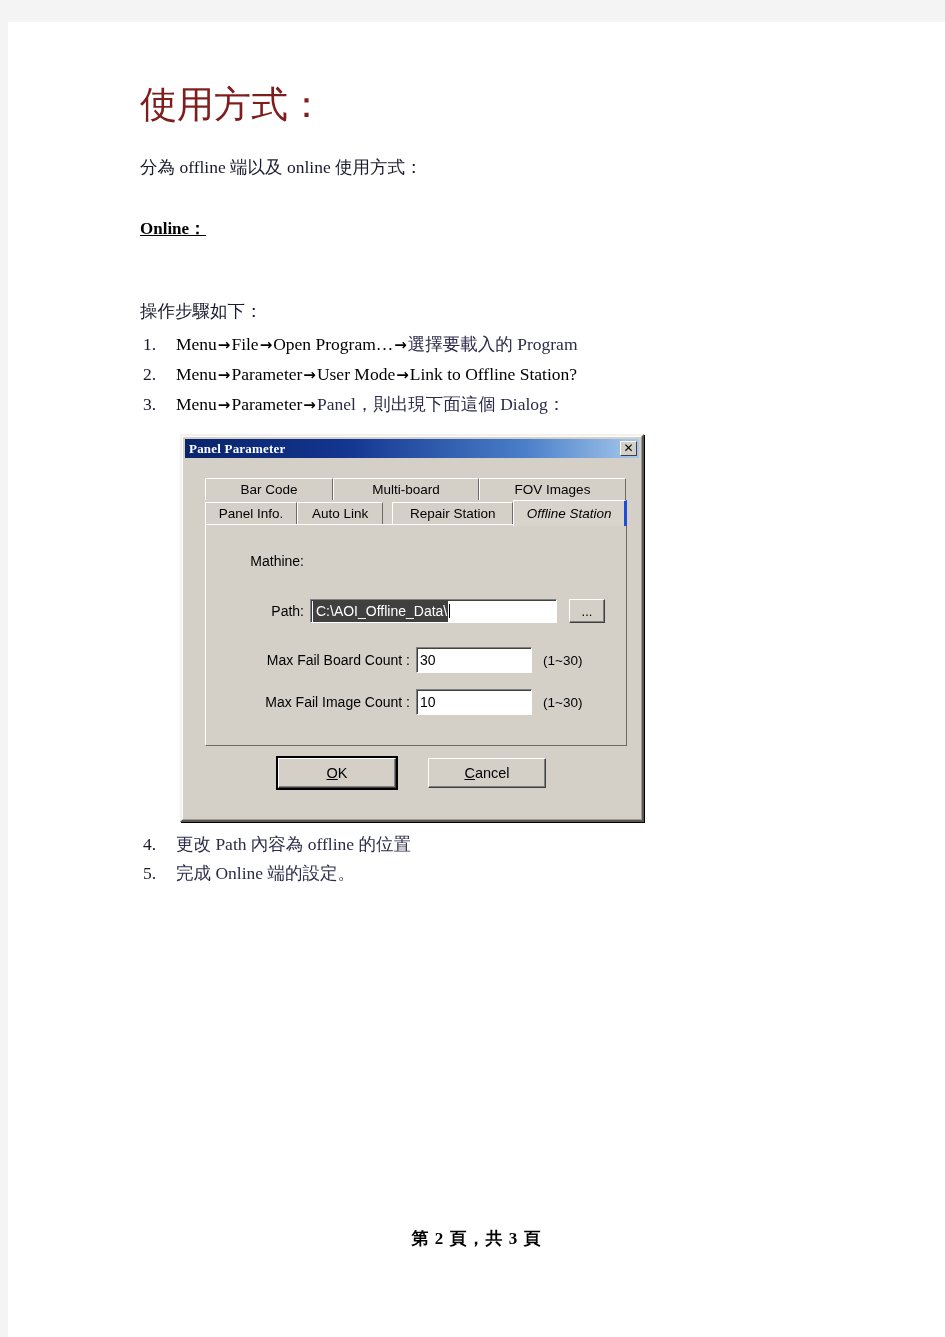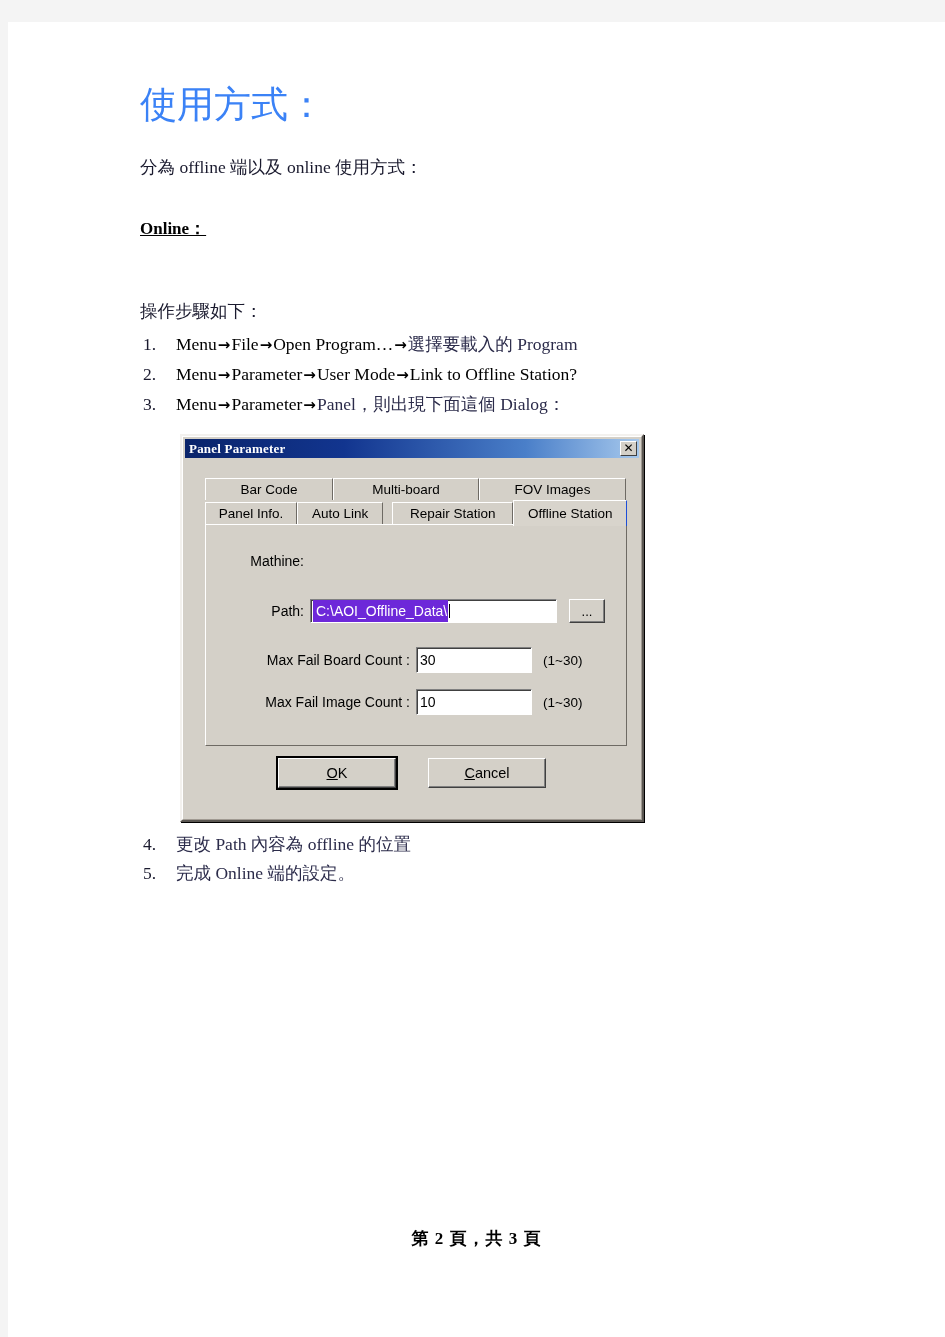--- a/index.html
+++ b/index.html
@@ -31,21 +31,21 @@
     top: 60px;
     width: 680px;
   }
 
   
   .h1 {
     font-family: "Liberation Serif", "DejaVu Serif", serif;
     font-size: 37px;
     line-height: 46px;
     font-weight: normal;
-    color: #3b82f6;
+    color: #7f1d1d;
     margin: 0 0 26px 0;
     letter-spacing: 0px;
   }
   .para {
     font-size: 17.5px;
     line-height: 26px;
     color: #1a1a2e;
     margin: 0 0 36px 0;
   }
   .h2 {
@@ -198,23 +198,24 @@
     height: 22px;
     position: relative;
     white-space: nowrap;
   }
   .tab.selected {
     height: 26px;
     margin-top: -2px;
     background: #d8d4cc;
     border-top: 1px solid #ffffff;
     border-left: 1px solid #ffffff;
-    border-right: 1px solid #1d4ed8;
+    border-right: 3px solid #1d4ed8;
     z-index: 5;
     font-weight: normal;
+    font-style: italic;
   }
   .row1 .tab { border-bottom: none; }
   .row2 .tab { border-bottom: none; }
 
   
   .tabpanel {
     position: absolute;
     left: 23px;
     top: 88px;
     width: 422px;
@@ -253,21 +254,21 @@
     font-size: 14px;
     color: #000;
     padding-left: 3px;
     line-height: 1;
     white-space: nowrap;
     display: flex;
     align-items: center;
     height: 100%;
   }
   .textval.selected-text {
-    background: #6d28d9;
+    background: #404040;
     color: #ffffff;
     display: inline-flex;
     padding-right: 1px;
   }
   .sel-wrap {
     height: 100%;
     display: flex;
     align-items: center;
     padding-left: 2px;
   }

